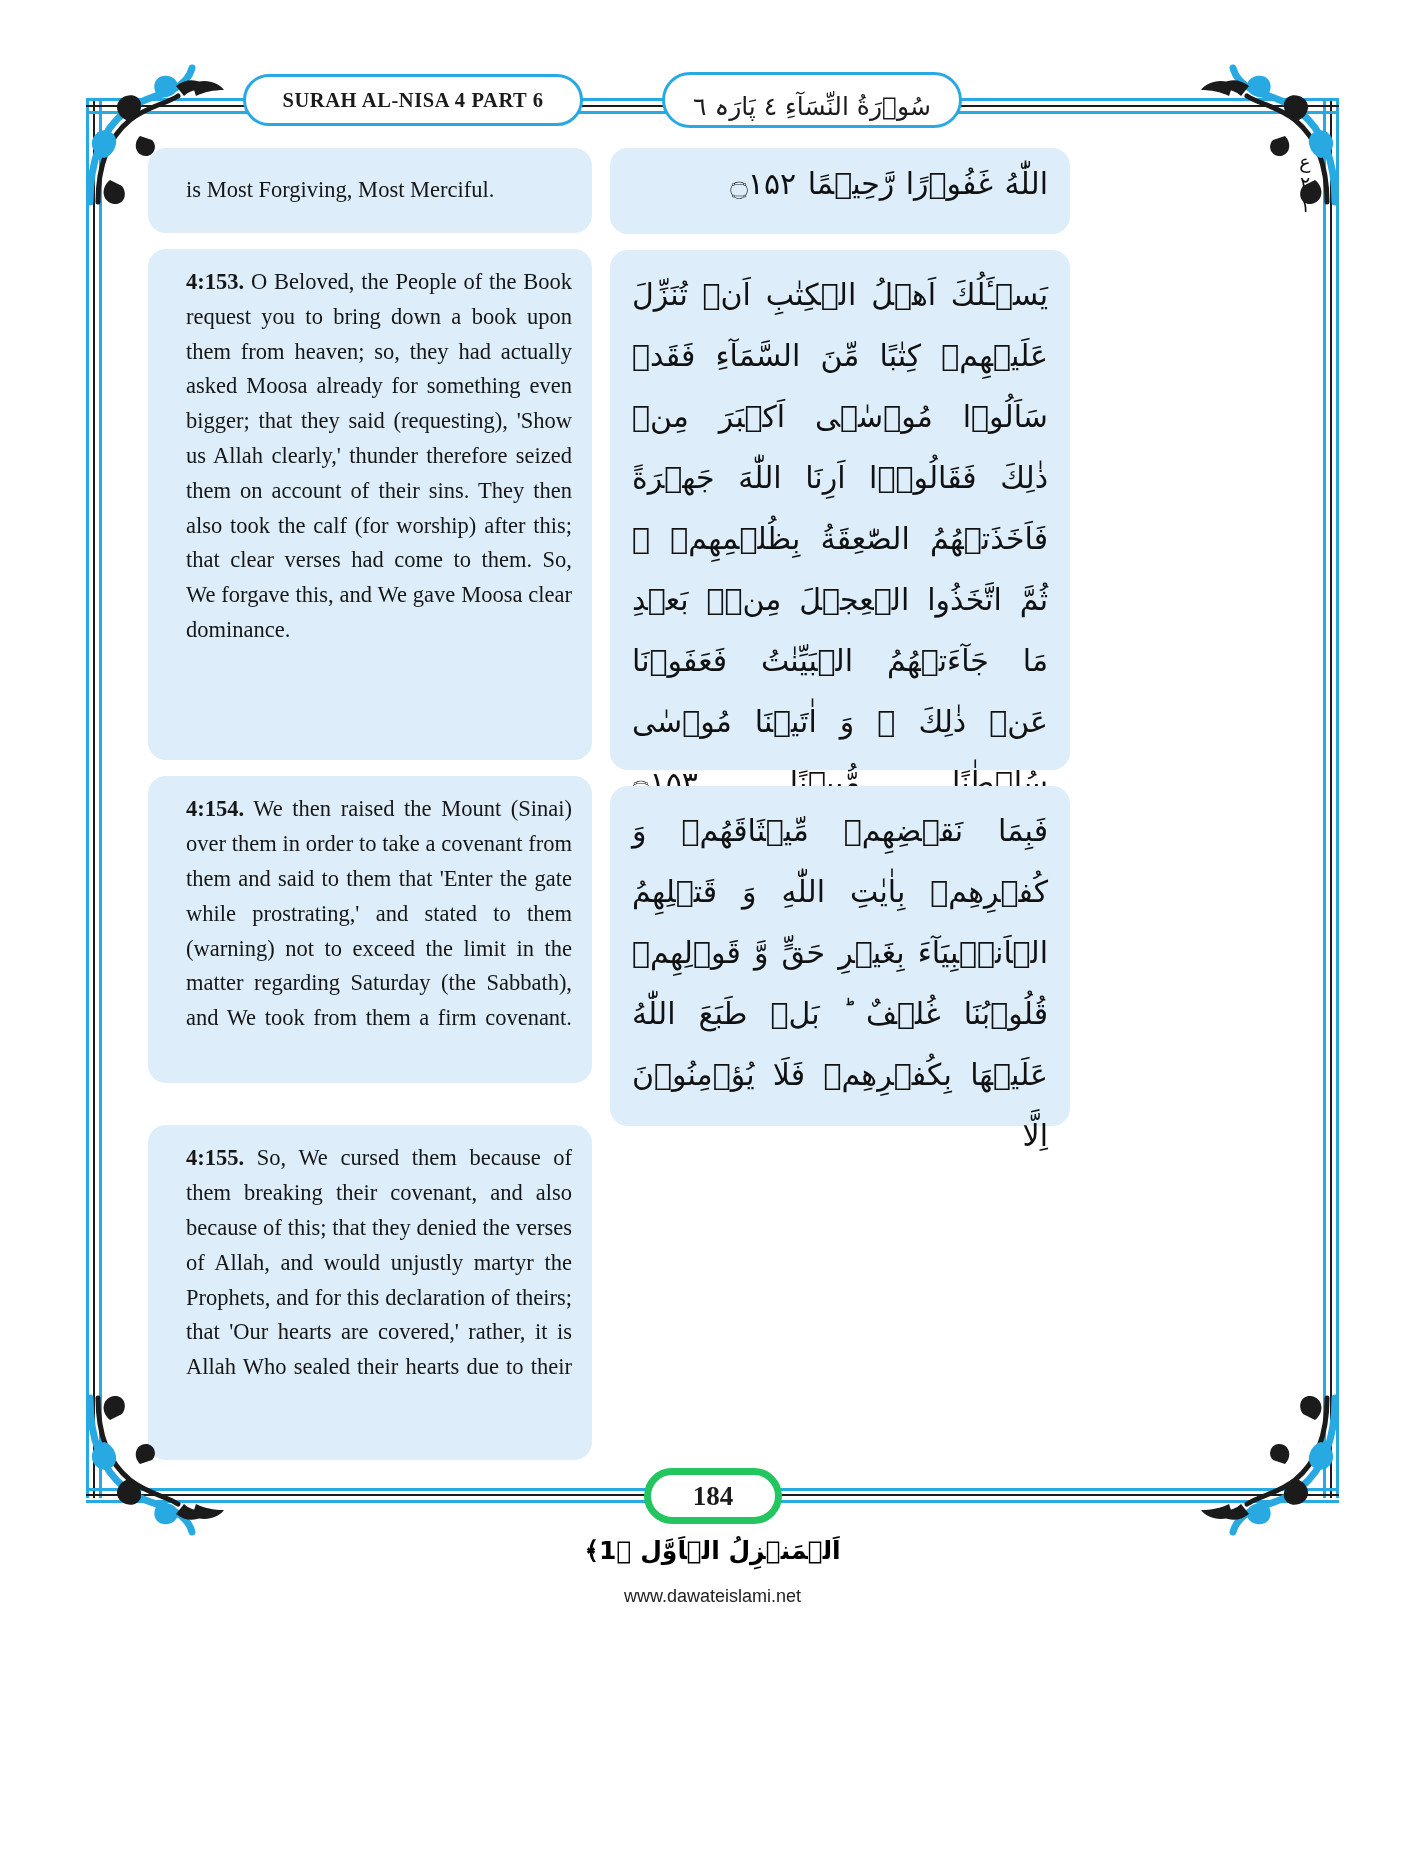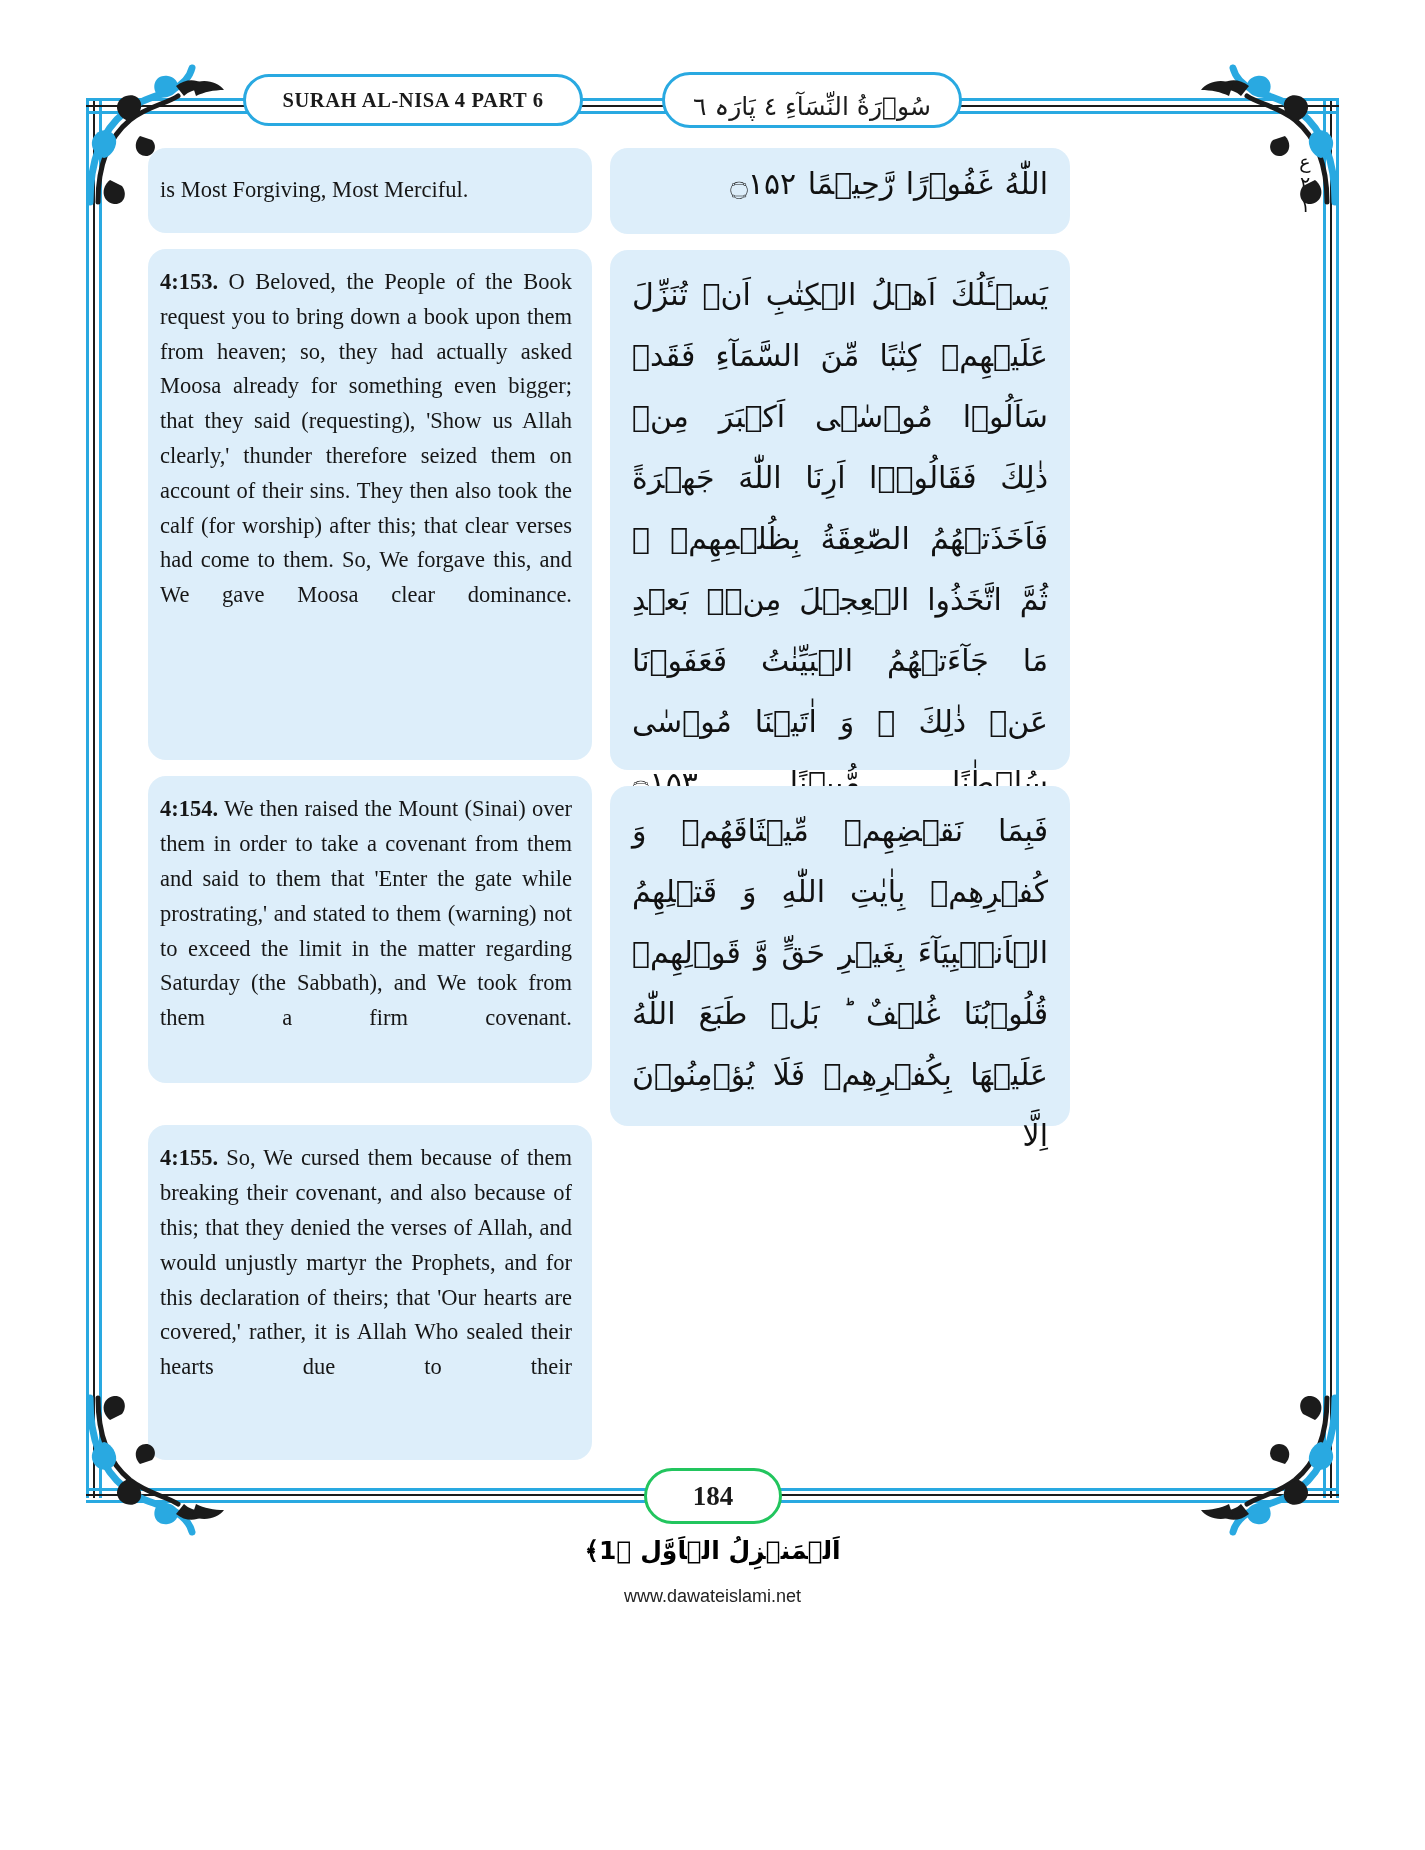--- a/index.html
+++ b/index.html
@@ -98,21 +98,21 @@
   .orn-tr { left: 1195px; top: 62px;  transform: scaleX(-1); }
   .orn-bl { left: 80px;   top: 1388px; transform: scaleY(-1); }
   .orn-br { left: 1195px; top: 1388px; transform: scale(-1,-1); }
 
   
   .pagenum-pill {
     position: absolute;
     left: 644px; top: 1468px;
     width: 138px; height: 56px;
     background: #fff;
-    border: 3px solid #22c55e;
+    border: 7px solid #22c55e;
     border-radius: 30px;
     display: flex;
     align-items: center;
     justify-content: center;
     box-sizing: border-box;
     z-index: 7;
   }
   .pagenum-pill span {
     font-family: "Liberation Serif", serif;
     font-weight: bold;
@@ -159,21 +159,21 @@
   }
   .col-en { width: 444px; }
   .col-ar { width: 460px; }
 
   .block {
     background: #ddeefa;
     border-radius: 18px;
     box-sizing: border-box;
   }
   .block-en {
-    padding: 16px 20px 16px 12px;
+    padding: 16px 20px 16px 38px;
     color: #161616;
     font-family: "Liberation Serif", "DejaVu Serif", serif;
     font-size: 22.5px;
     line-height: 34.8px;
     text-align: justify;
     text-align-last: justify;
     hyphens: none;
   }
   .block-en .vnum {
     font-weight: bold;

